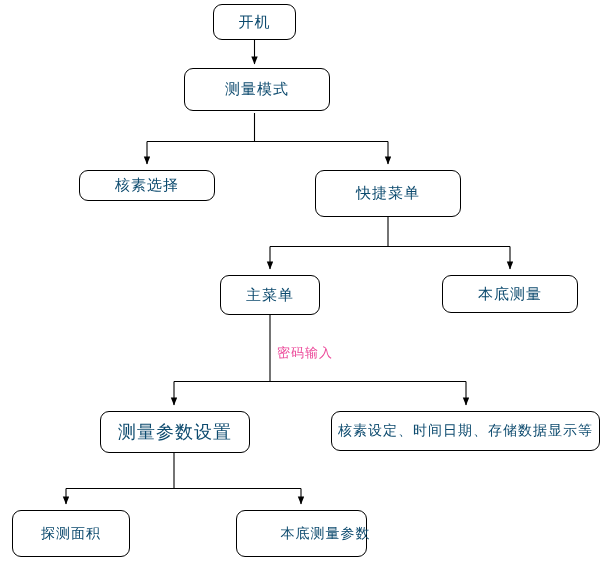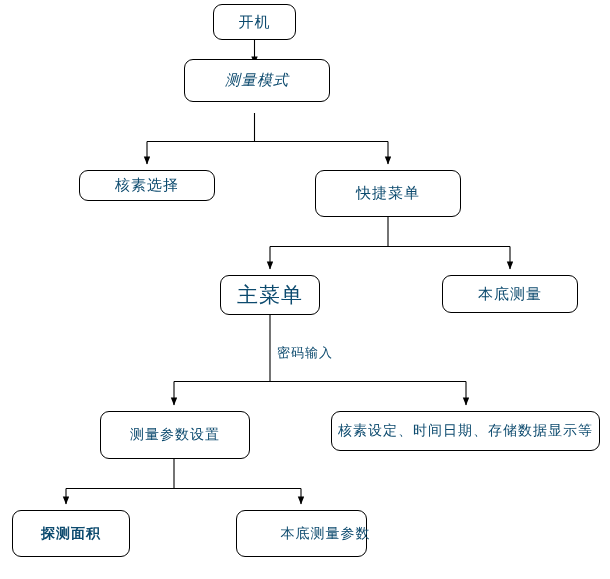--- a/index.html
+++ b/index.html
@@ -4,21 +4,21 @@
 <style>
   html,body{margin:0;padding:0;background:#ffffff;}
   body{width:610px;height:579px;overflow:hidden;
        font-family:"Liberation Serif","DejaVu Serif",serif;}
   #canvas{position:relative;width:610px;height:579px;background:#fff;}
   svg.wires{position:absolute;left:0;top:0;width:610px;height:579px;pointer-events:none;}
   .node{position:absolute;box-sizing:border-box;border:1px solid #000;border-radius:9px;
         background:#fff;display:flex;align-items:center;justify-content:center;
         color:#0c4a6e;letter-spacing:1px;white-space:nowrap;}
   .node span{display:block;line-height:1;}
-  .edge-label{position:absolute;color:#0c4a6e;white-space:nowrap;letter-spacing:1px;}
+  .edge-label{position:absolute;color:#ec4899;white-space:nowrap;letter-spacing:1px;}
 </style>
 </head>
 <body>
 
 <div id="canvas">
 
   <svg class="wires" viewBox="0 0 610 579" xmlns="http://www.w3.org/2000/svg">
     <defs>
       <marker id="arrow" markerWidth="9" markerHeight="9" refX="7.6" refY="3.2" orient="auto" markerUnits="userSpaceOnUse">
         <path d="M0,0 L8,3.2 L0,6.4 z" fill="#000"></path>
@@ -47,49 +47,49 @@
       <path d="M66,488.5 L301,488.5"></path>
       <path d="M66,488.5 L66,504" marker-end="url(#arrow)"></path>
       <path d="M301,488.5 L301,504" marker-end="url(#arrow)"></path>
     </g>
   </svg>
 
   <div class="node" style="left:213px;top:4px;width:83px;height:36px;font-size:15px;">
     <span>开机</span>
   </div>
 
-  <div class="node" style="left:184px;top:59px;width:146px;height:43px;font-size:15px;font-style:italic;">
+  <div class="node" style="left:184px;top:68px;width:146px;height:43px;font-size:15px;">
     <span>测量模式</span>
   </div>
 
   <div class="node" style="left:79px;top:170px;width:136px;height:31px;font-size:15px;">
     <span>核素选择</span>
   </div>
 
   <div class="node" style="left:315px;top:170px;width:146px;height:47px;font-size:15px;">
     <span>快捷菜单</span>
   </div>
 
-  <div class="node" style="left:220px;top:275px;width:100px;height:40px;font-size:21px;">
+  <div class="node" style="left:220px;top:275px;width:100px;height:40px;font-size:15px;">
     <span>主菜单</span>
   </div>
 
   <div class="node" style="left:442px;top:275px;width:136px;height:38px;font-size:15px;">
     <span>本底测量</span>
   </div>
 
-  <div class="node" style="left:100px;top:411px;width:150px;height:48px;font-size:14px;">
+  <div class="node" style="left:100px;top:411px;width:150px;height:42px;font-size:18px;">
     <span>测量参数设置</span>
   </div>
 
   <div class="node" style="left:331px;top:411px;width:269px;height:40px;font-size:14px;justify-content:center;">
     <span>核素设定、时间日期、存储数据显示等</span>
   </div>
 
-  <div class="node" style="left:12px;top:510px;width:118px;height:47px;font-size:14px;font-weight:bold;">
+  <div class="node" style="left:12px;top:510px;width:118px;height:47px;font-size:14px;">
     <span>探测面积</span>
   </div>
 
   <div class="node" style="left:236px;top:510px;width:131px;height:47px;font-size:14px;padding-left:48px;">
     <span>本底测量参数</span>
   </div>
 
   <div class="edge-label" style="left:277px;top:344px;font-size:13px;">密码输入</div>
 
 </div>

